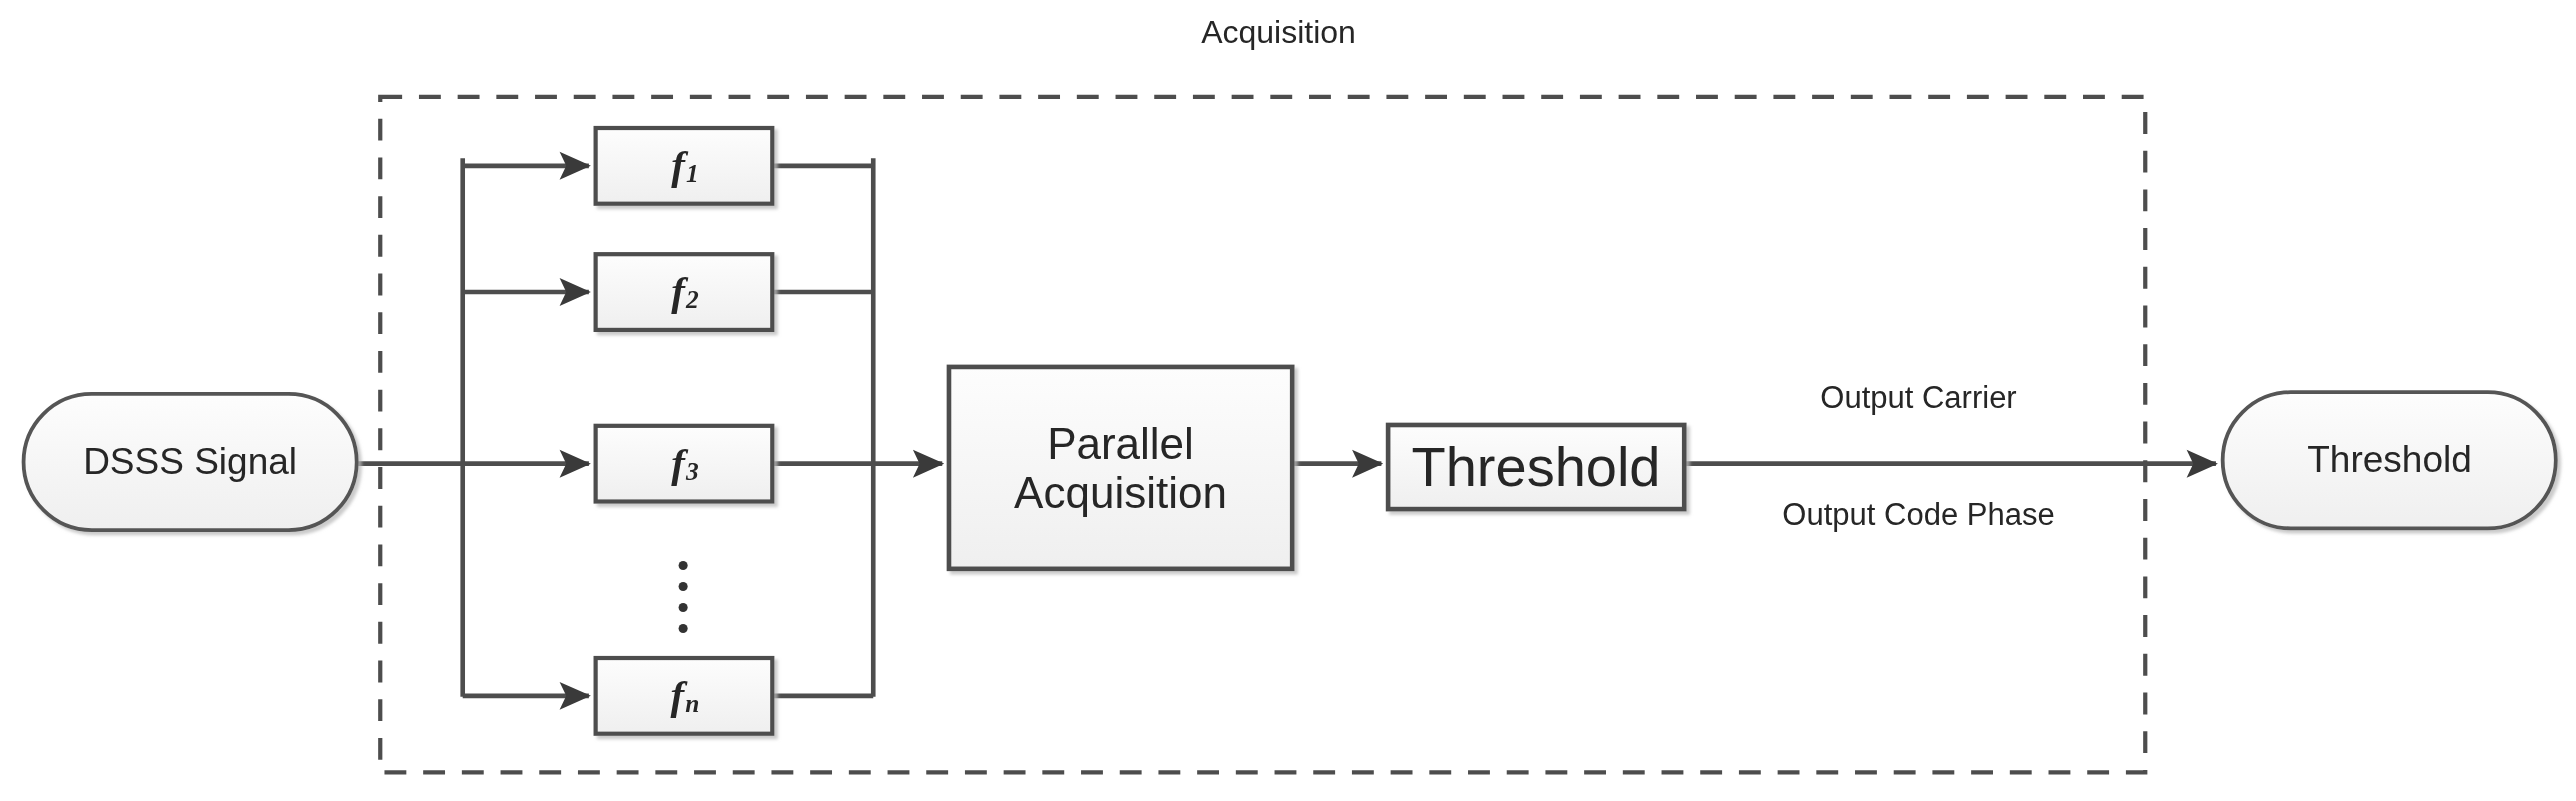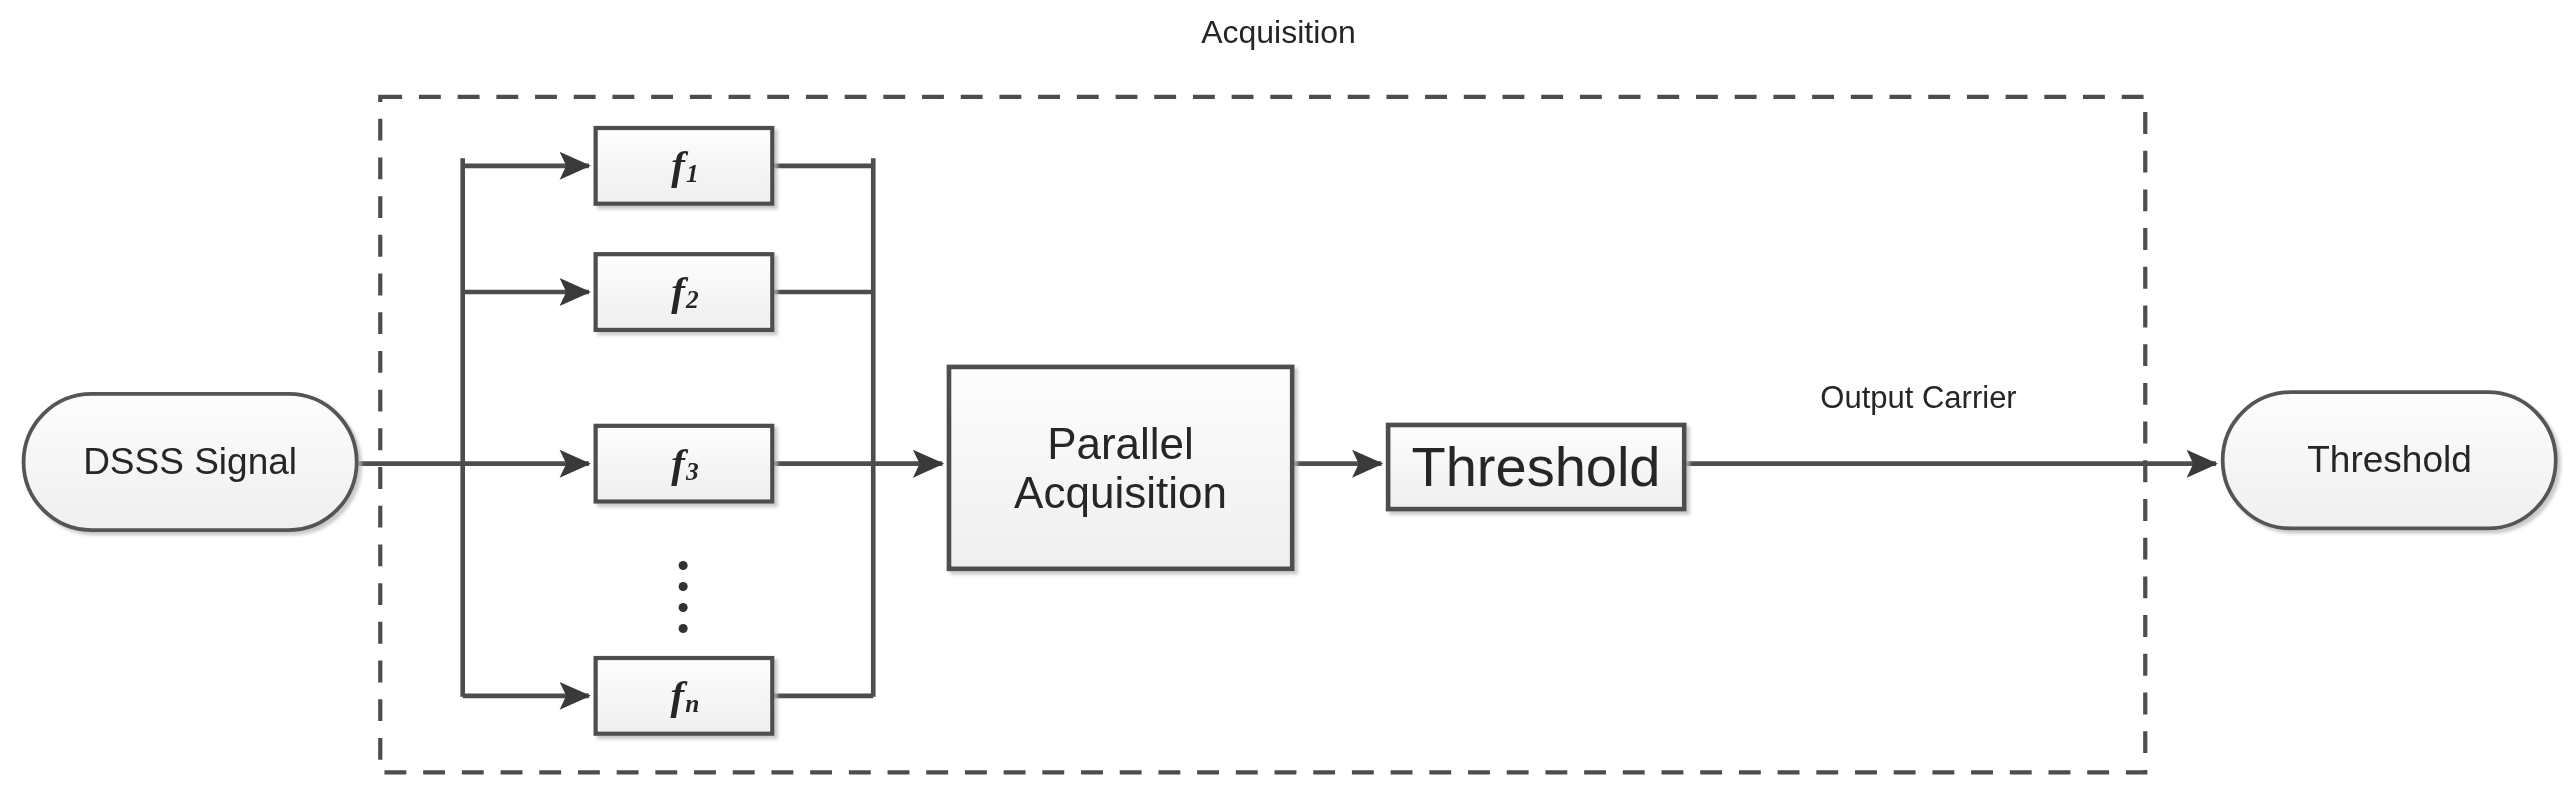--- a/index.html
+++ b/index.html
@@ -160,15 +160,16 @@
   </div>
 
   <div class="node-label thr-label" style="left:1388px; top:425px; width:296px; height:84px;">Threshold</div>
 
   <div class="node-label term-label" style="left:2223px; top:392px; width:333px; height:136px;">Threshold</div>
 
   <div class="free-label out-label" style="left:1708px; top:335px; width:421px;margin-top:43px;">
     <div>Output Carrier</div>
   </div>
 
+  <div class="free-label out-label" style="left:1708px; top:495px; width:421px;">Output Code Phase</div>
 
 </div>
 
 
 </body></html>

